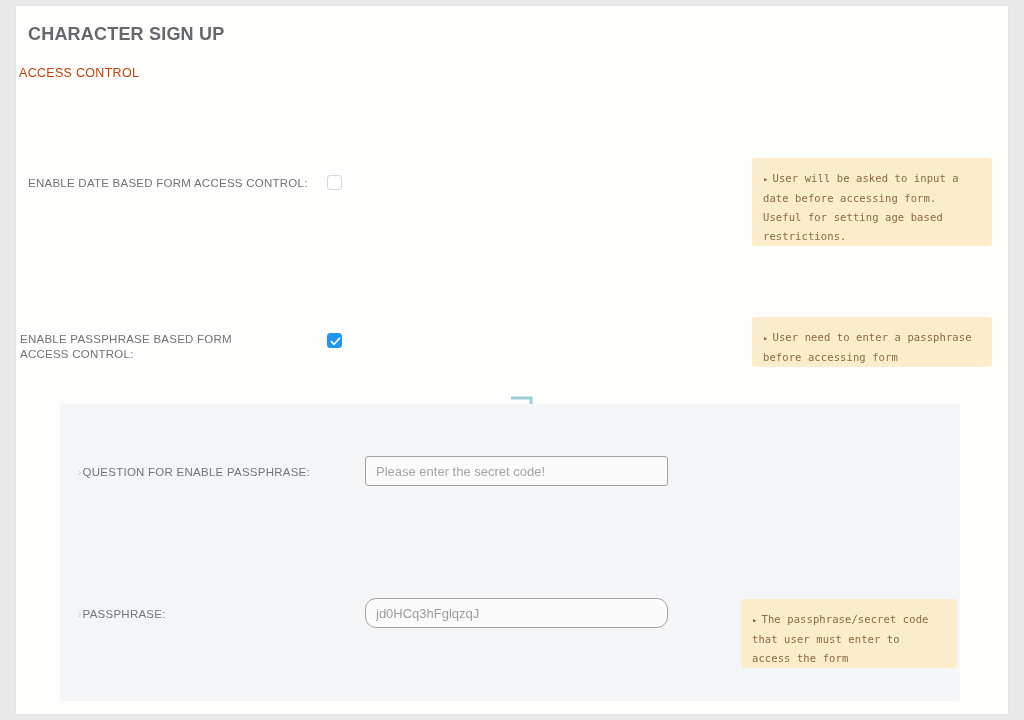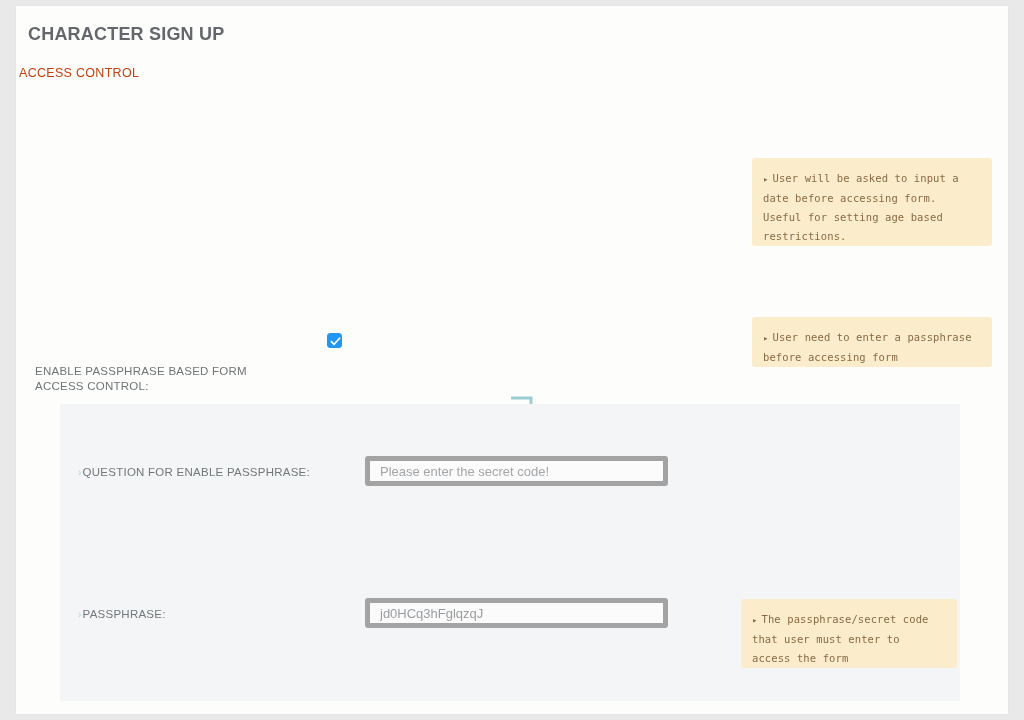--- a/index.html
+++ b/index.html
@@ -122,21 +122,21 @@
     border-radius: 2px;
   }
   .subpanel .field-label { color: #72777a; }
 
   
   .text-input {
     position: absolute;
     height: 30px;
     width: 303px;
     background: #fbfbfb;
-    border: 5px solid #a3a3a3;
+    border: 1px solid #a3a3a3;
     border-radius: 3px;
     padding: 0 10px;
     font-family: "Liberation Sans", sans-serif;
     font-size: 13px;
     color: #9a9da0;
     line-height: 28px;
     outline: none;
   }
   .text-input::placeholder { color: #a3a6a9; }
 
@@ -151,27 +151,32 @@
 </style>
 </head>
 <body>
 
 <div class="page-card">
 
   <div class="page-title">CHARACTER SIGN UP</div>
 
   <div class="section-title">ACCESS CONTROL</div>
 
+  <div class="form-row" style="top:160px;height:40px;">
+    <div class="field-label" style="left:12px; top:10px; width:290px;">ENABLE DATE BASED FORM ACCESS CONTROL:</div>
+
+    <span class="cb unchecked" style="left:311px; top:9px;"></span>
+  </div>
 
   <div class="help-box" style="left:736px; top:152px; width:240px;">
     <span class="bullet">▸</span><span>User will be asked to input a date before accessing form. Useful for setting age based restrictions.</span>
   </div>
 
   <div class="form-row" style="top:320px;height:40px;">
-    <div class="field-label" style="left:19px; top:6px; width:245px;margin-top:32px;">ENABLE PASSPHRASE BASED FORM ACCESS CONTROL:</div>
+    <div class="field-label" style="left:4px; top:6px; width:245px;">ENABLE PASSPHRASE BASED FORM ACCESS CONTROL:</div>
 
     <span class="cb checked" style="left:311px; top:7px;">
       <svg width="13" height="13" viewBox="0 0 13 13">
         <path d="M2.4 6.6 L5.1 9.3 L10.6 3.2" fill="none" stroke="#ffffff" stroke-width="1.7" stroke-linecap="round" stroke-linejoin="round"></path>
       </svg>
     </span>
   </div>
 
   <div class="help-box" style="left:736px; top:311px; width:240px;">
     <span class="bullet">▸</span><span>User need to enter a passphrase before accessing form</span>
@@ -191,21 +196,21 @@
 
       <input class="text-input" type="text" style="left: 305px; top: 0px;" placeholder="Please enter the secret code!">
     </div>
 
 
     <div class="form-row" style="left:0; width:900px; top:194px; height:40px;">
       <div class="field-label" style="left:18px; top:9px; width:280px;">
         <span class="label-chevron">›</span><span>PASSPHRASE:</span>
       </div>
 
-      <input class="text-input" type="text" style="left: 305px; top: 0px;" value="jd0HCq3hFglqzqJ">
+      <input class="text-input" type="text" style="left: 305px; top: 0px; border-radius: 11px;" value="jd0HCq3hFglqzqJ">
     </div>
 
     <div class="help-box" style="left:681px; top:195px; width:216px;">
       <span class="bullet">▸</span><span>The passphrase/secret code that user must enter to access the form</span>
     </div>
 
   </div>
 
 </div>
 

